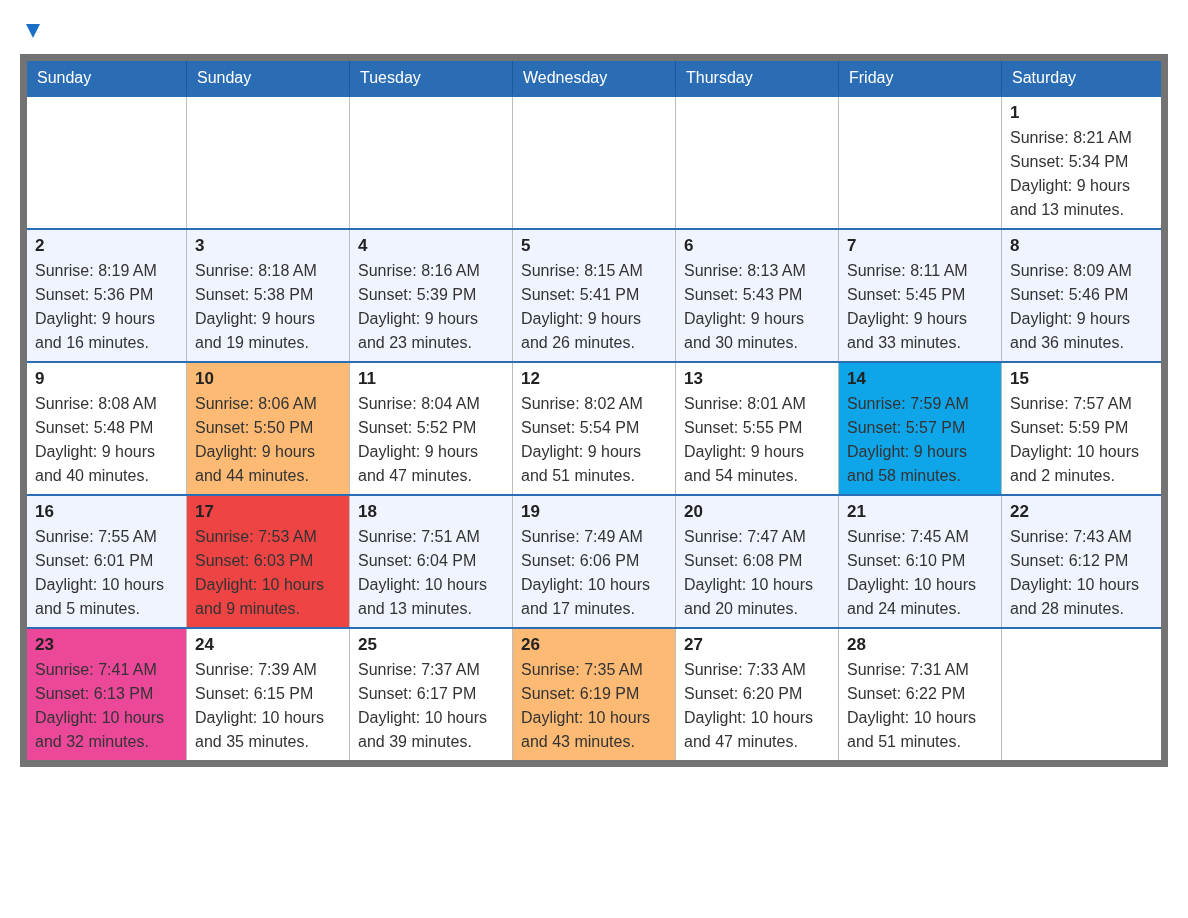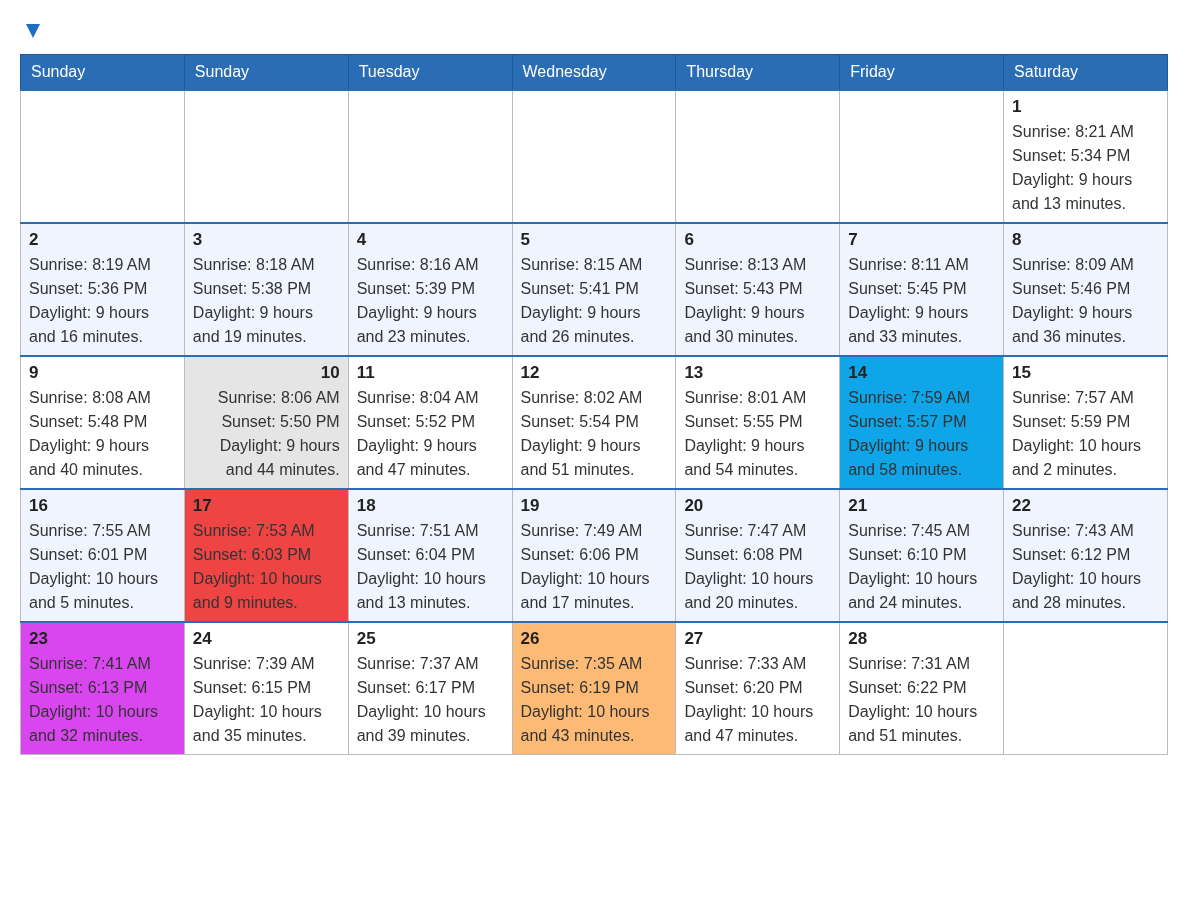--- a/index.html
+++ b/index.html
@@ -41,21 +41,21 @@
       line-height: 1.1;
     }
     .location {
       font-size: 20px;
       color: #333;
       margin-top: 4px;
     }
     .calendar {
       width: 100%;
       border-collapse: collapse;
-      border: 1px solid #737373;
+      border: 7px solid #737373;
     }
     .calendar th {
       background-color: #2a6db5;
       color: #fff;
       padding: 8px 10px;
       font-size: 16px;
       font-weight: normal;
       text-align: left;
       border: 1px solid #1a5a9a;
     }
@@ -166,21 +166,21 @@
         <td style="background-color: rgb(240, 244, 255);">
           <span class="day-num">8</span>
           <div class="day-info">Sunrise: 8:09 AM<br>Sunset: 5:46 PM<br>Daylight: 9 hours and 36 minutes.</div>
         </td>
       </tr>
       <tr class="week-row">
         <td style="background-color: rgb(255, 255, 255);">
           <span class="day-num">9</span>
           <div class="day-info">Sunrise: 8:08 AM<br>Sunset: 5:48 PM<br>Daylight: 9 hours and 40 minutes.</div>
         </td>
-        <td style="background-color: #e5e5e5; text-align: right;">
+        <td style="background-color: #fdba74;">
           <span class="day-num">10</span>
           <div class="day-info">Sunrise: 8:06 AM<br>Sunset: 5:50 PM<br>Daylight: 9 hours and 44 minutes.</div>
         </td>
         <td style="background-color: rgb(255, 255, 255);">
           <span class="day-num">11</span>
           <div class="day-info">Sunrise: 8:04 AM<br>Sunset: 5:52 PM<br>Daylight: 9 hours and 47 minutes.</div>
         </td>
         <td style="background-color: rgb(255, 255, 255);">
           <span class="day-num">12</span>
           <div class="day-info">Sunrise: 8:02 AM<br>Sunset: 5:54 PM<br>Daylight: 9 hours and 51 minutes.</div>
@@ -222,21 +222,21 @@
         <td style="background-color: rgb(240, 244, 255);">
           <span class="day-num">21</span>
           <div class="day-info">Sunrise: 7:45 AM<br>Sunset: 6:10 PM<br>Daylight: 10 hours and 24 minutes.</div>
         </td>
         <td style="background-color: rgb(240, 244, 255);">
           <span class="day-num">22</span>
           <div class="day-info">Sunrise: 7:43 AM<br>Sunset: 6:12 PM<br>Daylight: 10 hours and 28 minutes.</div>
         </td>
       </tr>
       <tr class="week-row">
-        <td style="background-color: #d946ef; margin-top: 20px;">
+        <td style="background-color: #ec4899; margin-top: 20px;">
           <span class="day-num">23</span>
           <div class="day-info">Sunrise: 7:41 AM<br>Sunset: 6:13 PM<br>Daylight: 10 hours and 32 minutes.</div>
         </td>
         <td style="background-color: rgb(255, 255, 255);">
           <span class="day-num">24</span>
           <div class="day-info">Sunrise: 7:39 AM<br>Sunset: 6:15 PM<br>Daylight: 10 hours and 35 minutes.</div>
         </td>
         <td style="background-color: rgb(255, 255, 255);">
           <span class="day-num">25</span>
           <div class="day-info">Sunrise: 7:37 AM<br>Sunset: 6:17 PM<br>Daylight: 10 hours and 39 minutes.</div>

